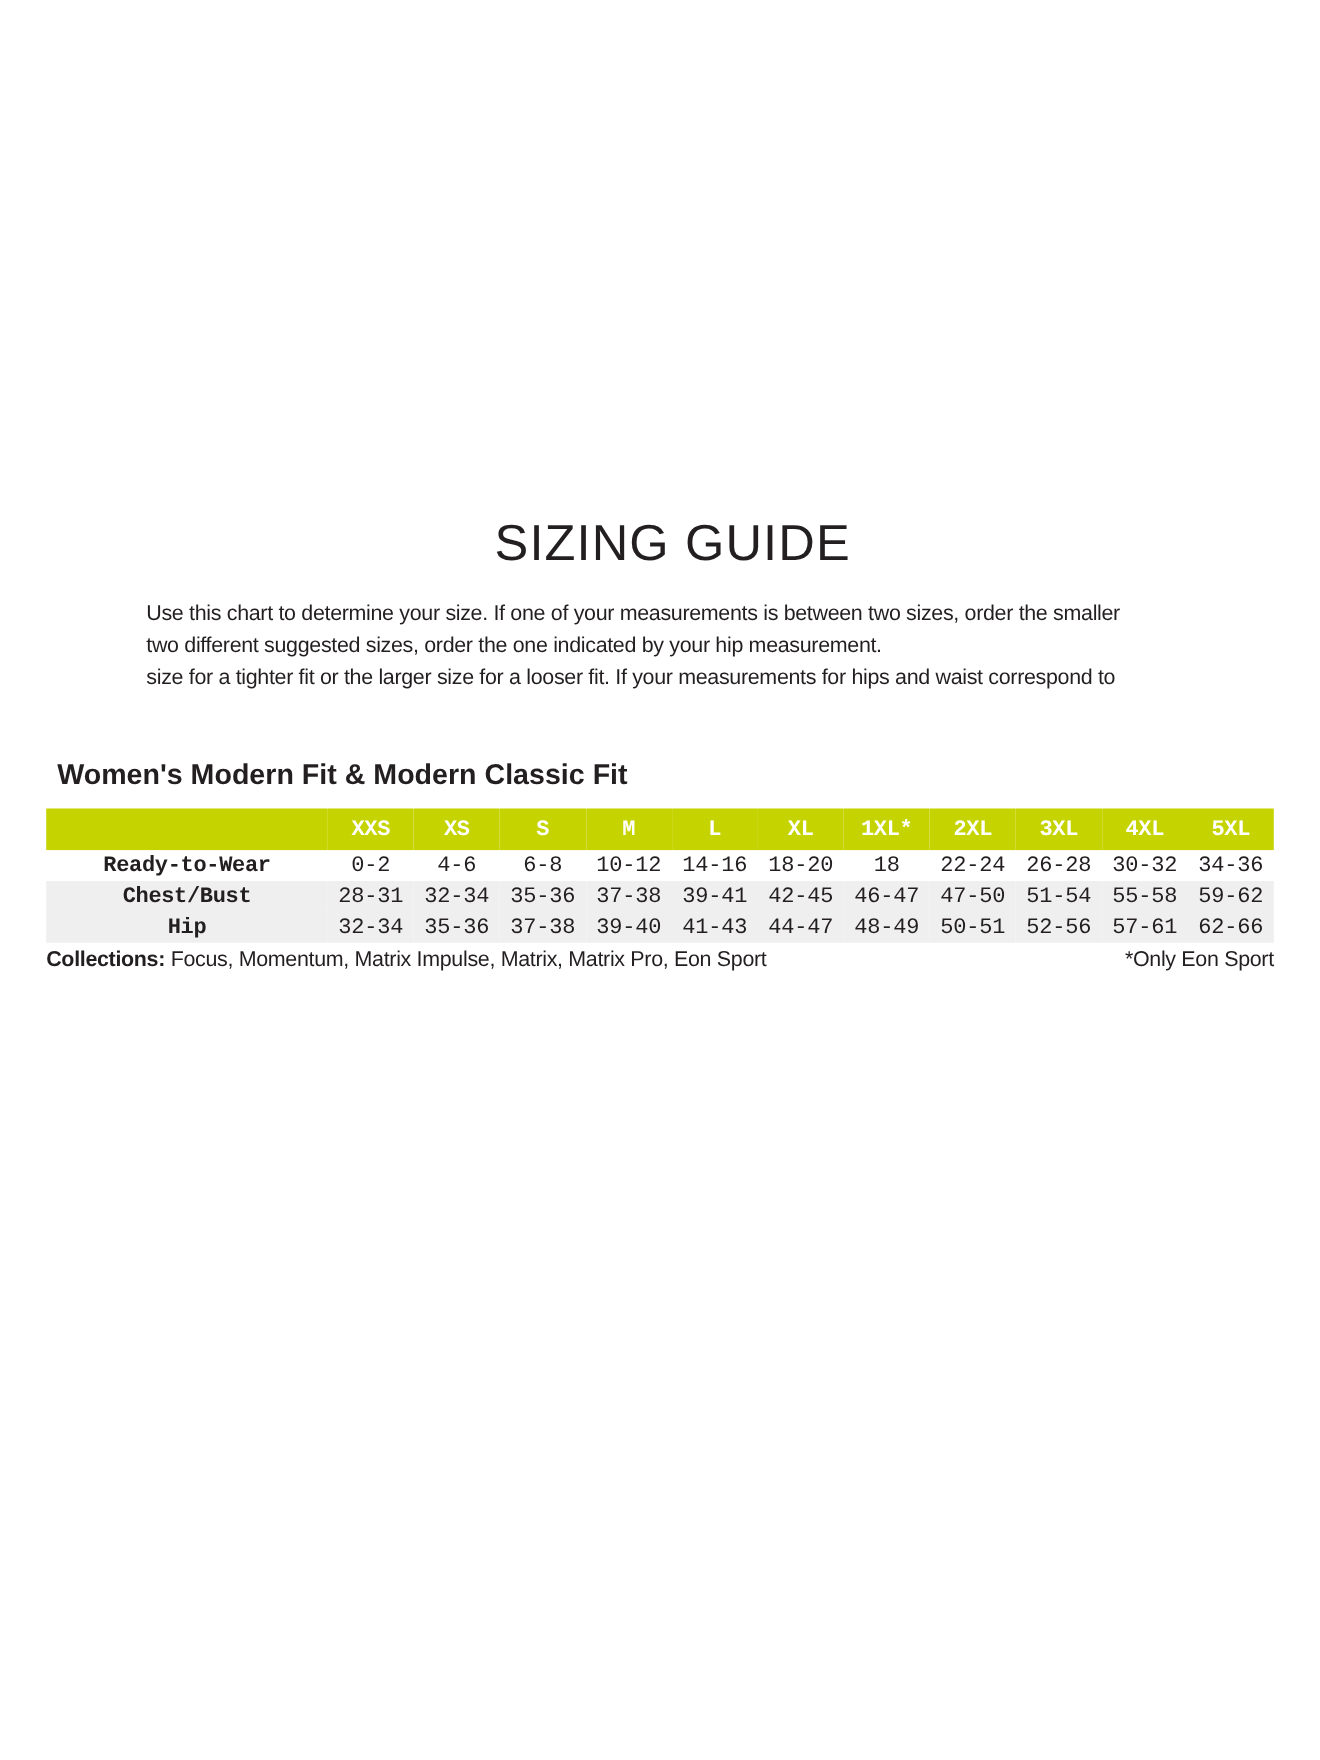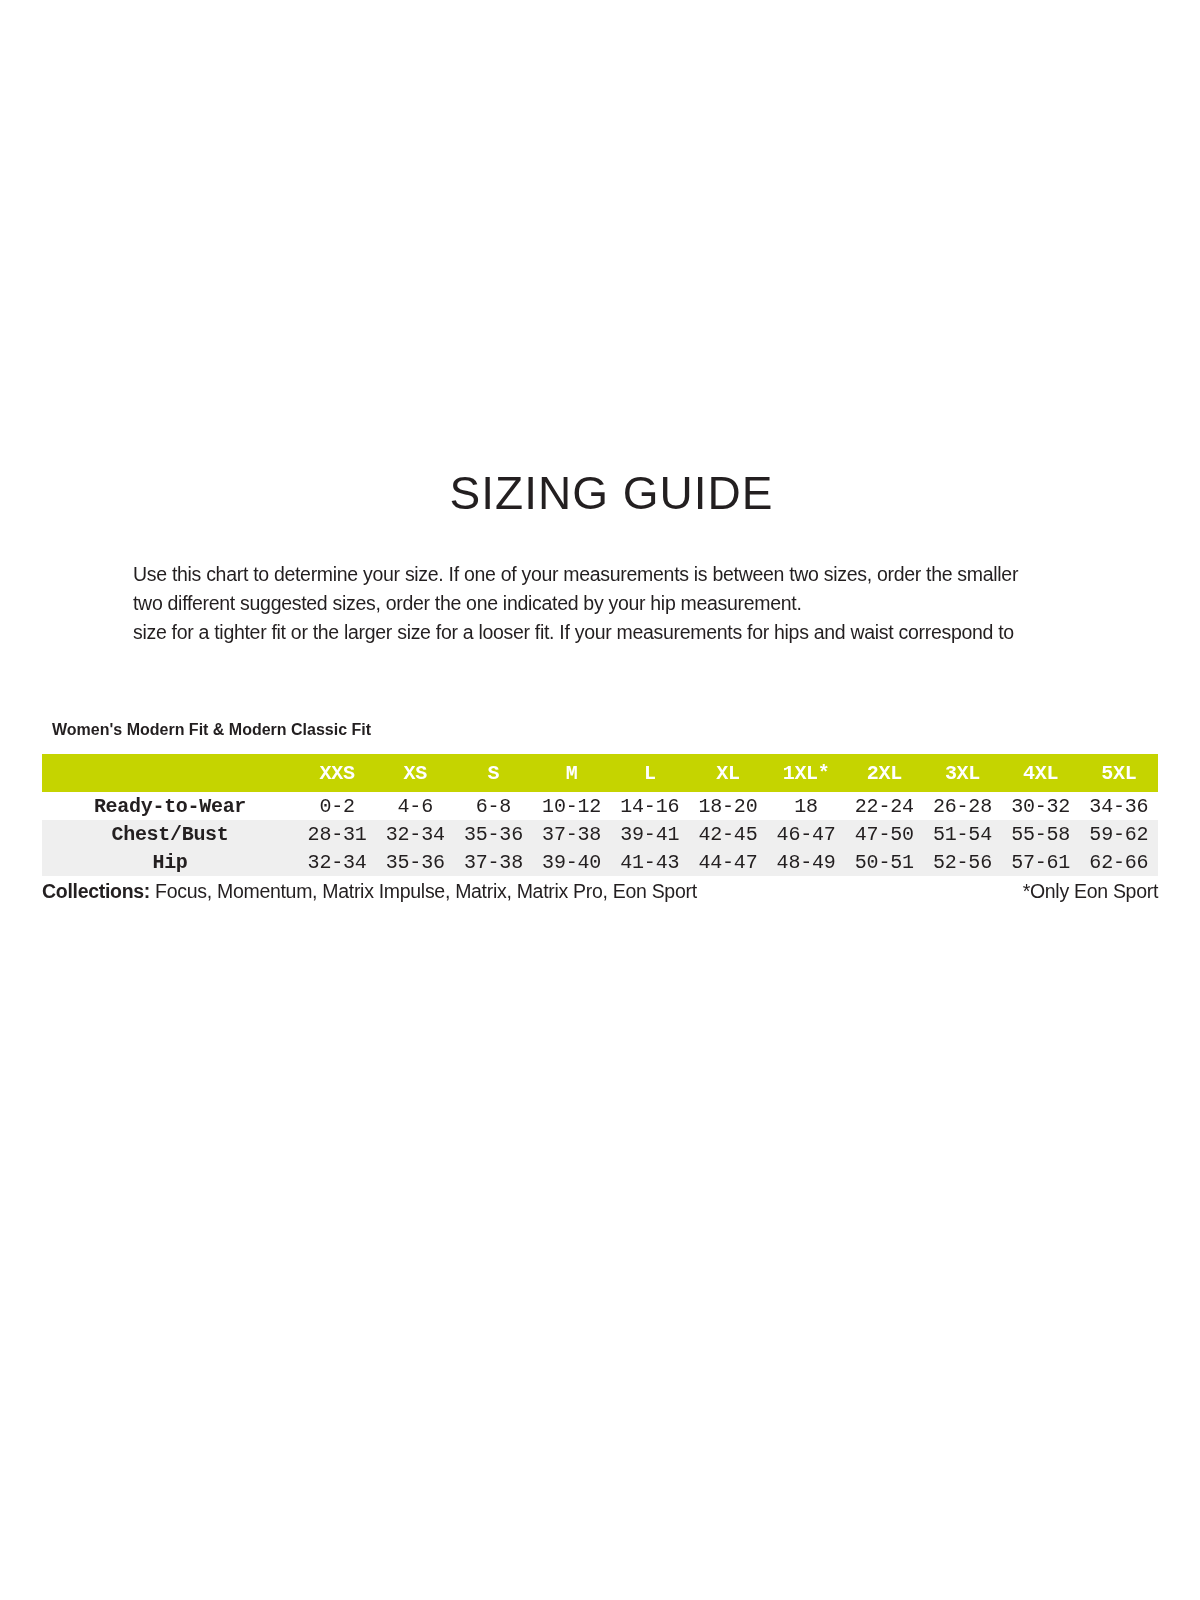--- a/index.html
+++ b/index.html
@@ -16,30 +16,30 @@
     margin-top: 466px;
     width: 1180px;
     text-align: center;
     font-size: 46px;
     font-weight: 400;
     letter-spacing: 1px;
     color: #231f20;
     padding-left: 43px;
   }
   .intro {
-    margin: 40px 0 0 133px;
+    margin: 24px 0 0 133px;
     font-size: 19.5px;
     line-height: 29px;
     letter-spacing: -0.3px;
     font-weight: 500;
   }
   .intro .line { white-space: nowrap; }
   .section-heading {
-    margin: 74px 0 0 52px;
-    font-size: 16px;
+    margin: 58px 0 0 52px;
+    font-size: 26px;
     font-weight: 700;
   }
   table.size-table {
     margin: 15px 42px 0 42px;
     width: 1116px;
     border-collapse: collapse;
     table-layout: fixed;
   }
   table.size-table col.label-col { width: 256px; }
   table.size-table th, table.size-table td {

